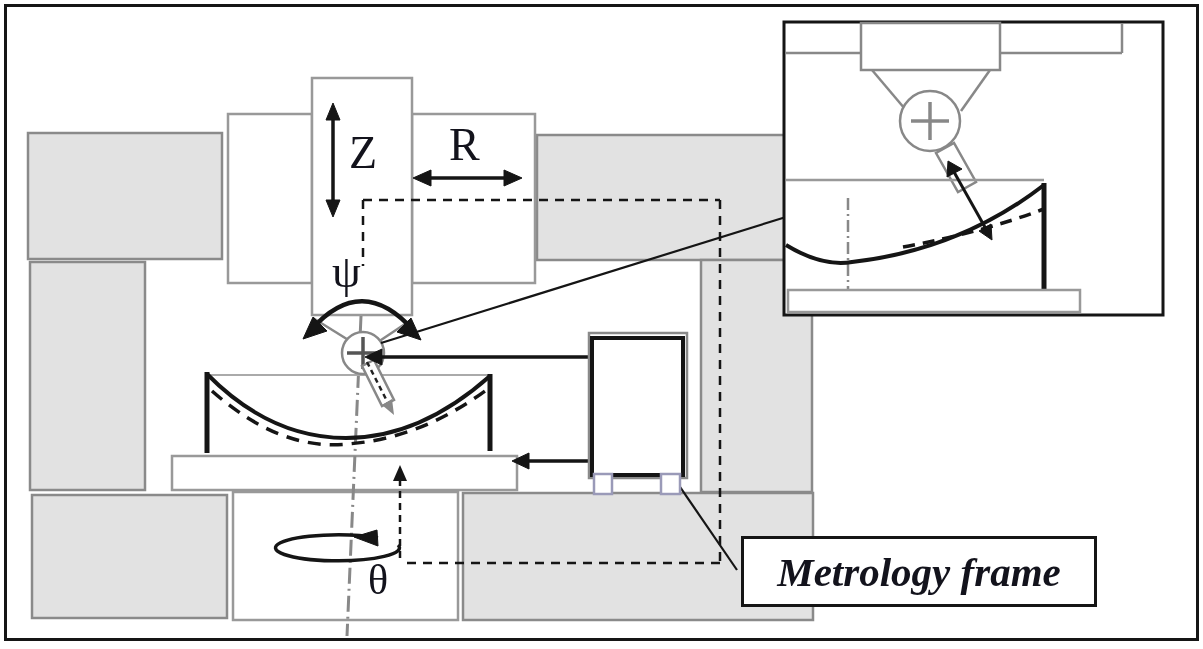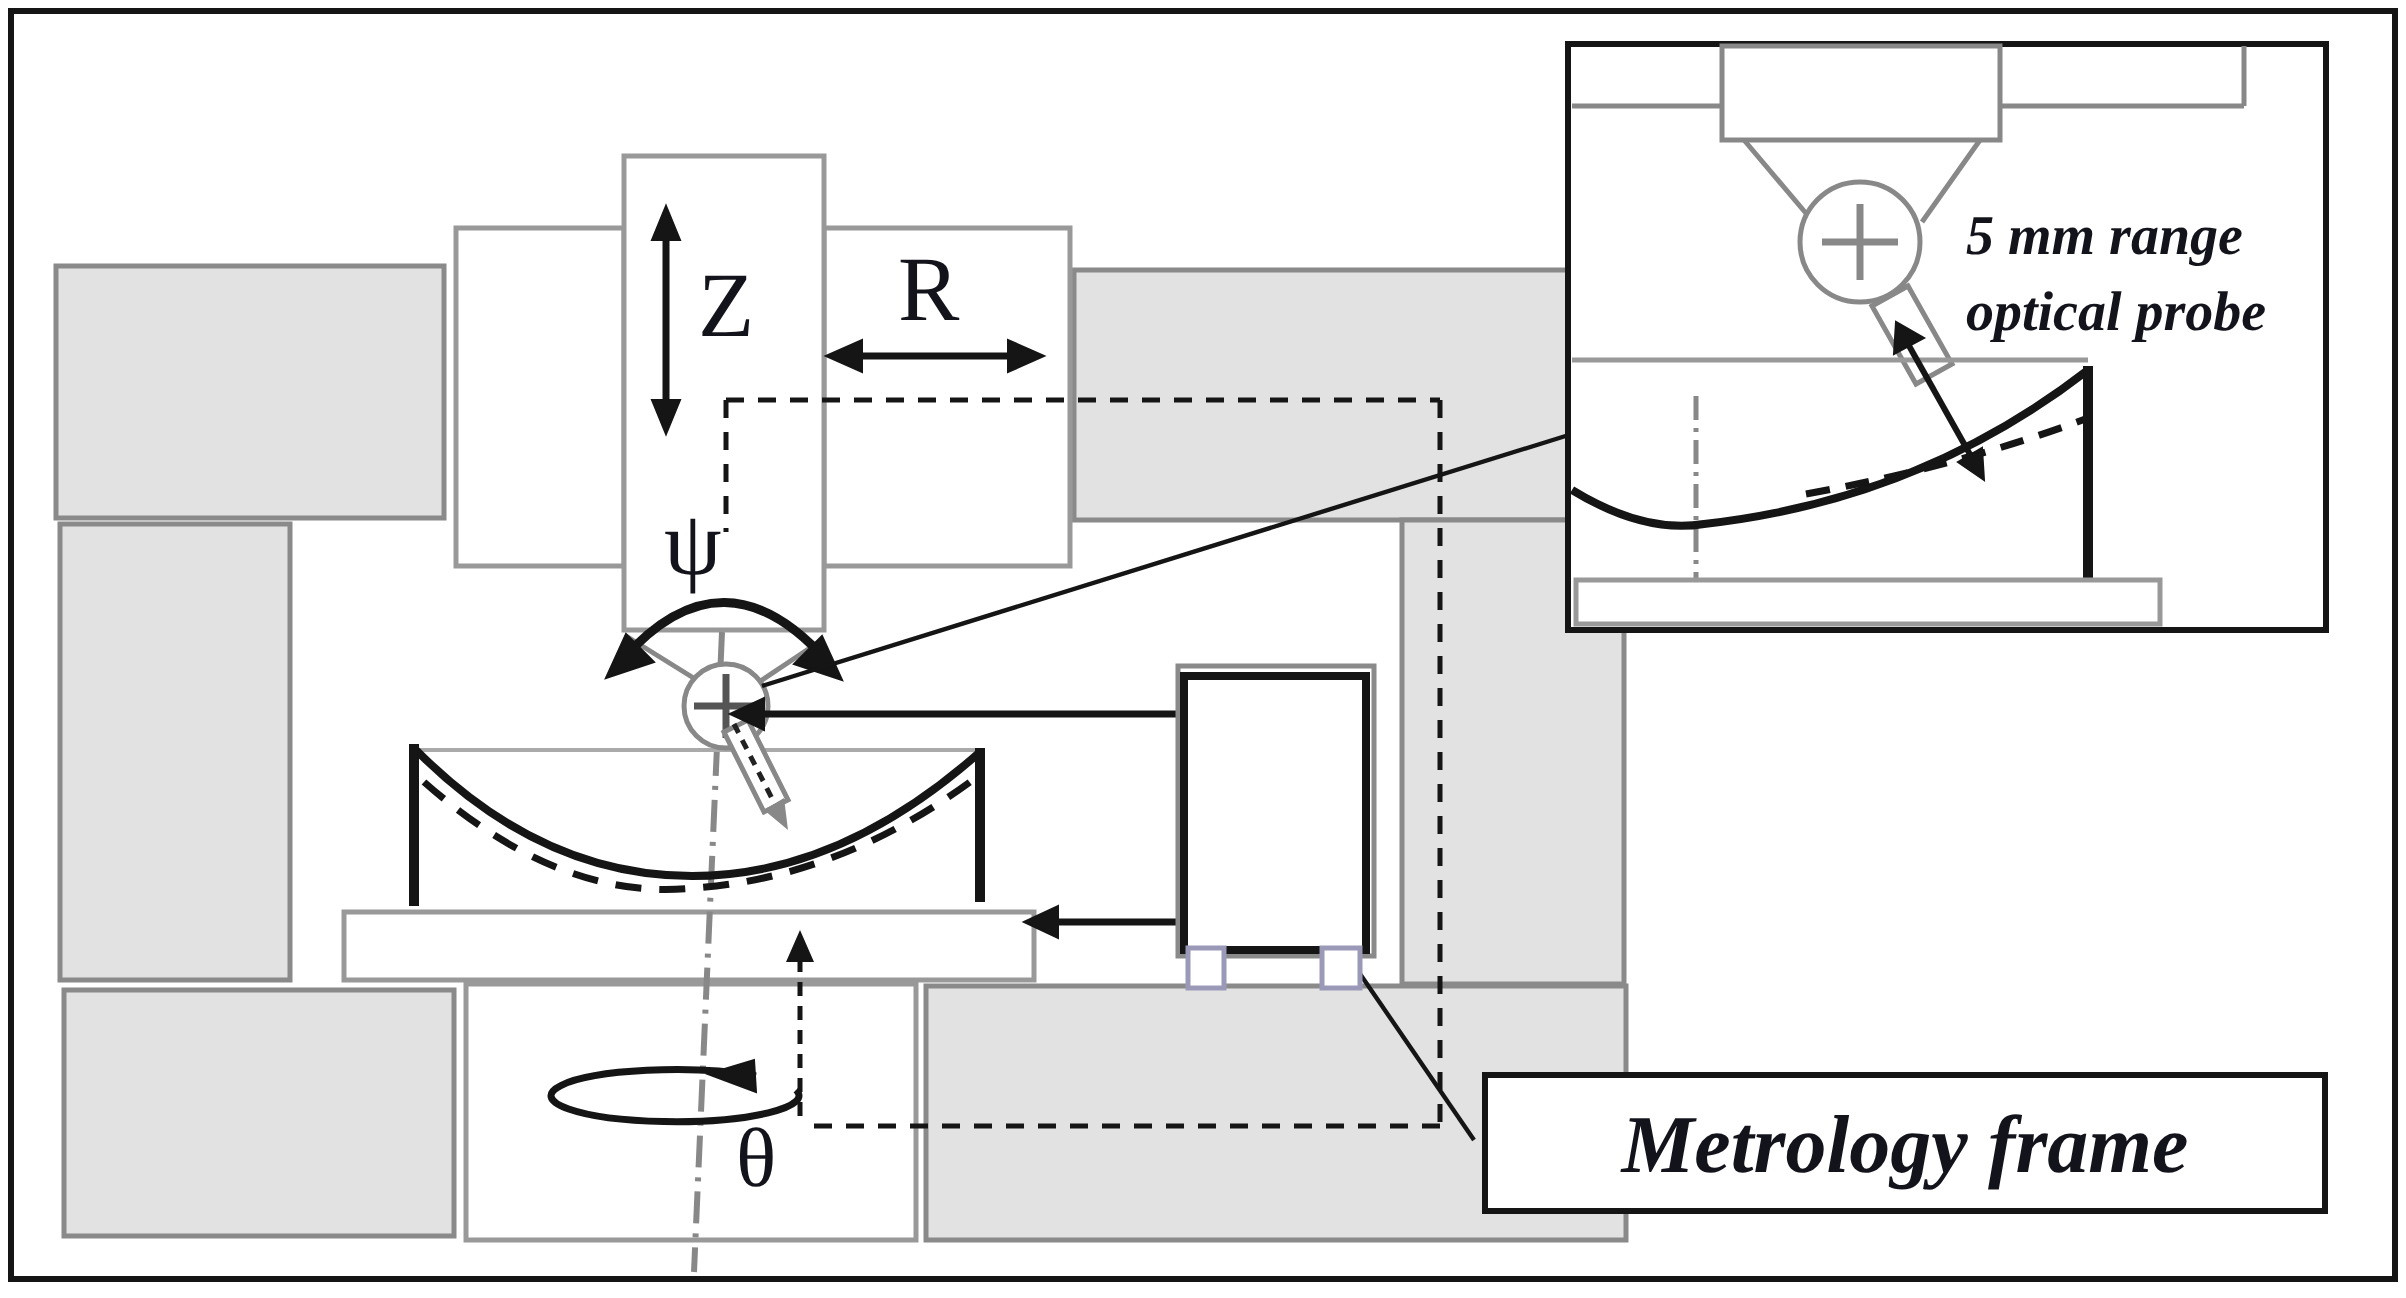--- a/index.html
+++ b/index.html
@@ -7,21 +7,21 @@
     position:relative;width:1203px;height:649px;background:#ffffff;
     font-family:"Liberation Serif","DejaVu Serif",serif;overflow:hidden;
   }
   #frame-border{position:absolute;left:4px;top:4px;width:1189px;height:631px;border:3px solid #151515;}
   svg{position:absolute;left:0;top:0;}
   .lbl{position:absolute;color:#13131c;}
   .axis{font-size:46px;}
   .axis-theta{font-size:42px;}
   .callout{font-style:italic;font-weight:600;font-size:28px;line-height:38px;white-space:nowrap;}
   #metrology-box{
-    position:absolute;left:741px;top:536px;width:423px;height:71px;
+    position:absolute;left:741px;top:536px;width:356px;height:71px;
     background:#fff;border:3px solid #151515;box-sizing:border-box;
     display:flex;align-items:center;justify-content:center;
     font-style:italic;font-weight:600;font-size:41px;color:#13131c;
   }
 </style>
 </head>
 <body>
 
 <div id="canvas">
   <div id="frame-border"></div>
@@ -134,21 +134,17 @@
         <polygon points="992,240 979,231 991,224"></polygon>
       </g>
     </g>
   </svg>
 
   <div class="lbl axis" style="left:349px;top:126px;">Z</div>
   <div class="lbl axis" style="left:449px;top:118px;">R</div>
   <div class="lbl axis" style="left:332px;top:245px;">ψ</div>
   <div class="lbl axis-theta" style="left:368px;top:556px;">θ</div>
 
-  <div class="lbl callout" style="left:983px;top:100px;">
-    <div>5 mm range</div>
-    <div>optical probe</div>
-  </div>
 
   <div id="metrology-box">
     <span>Metrology frame</span>
   </div>
 </div>
 
 </body></html>

